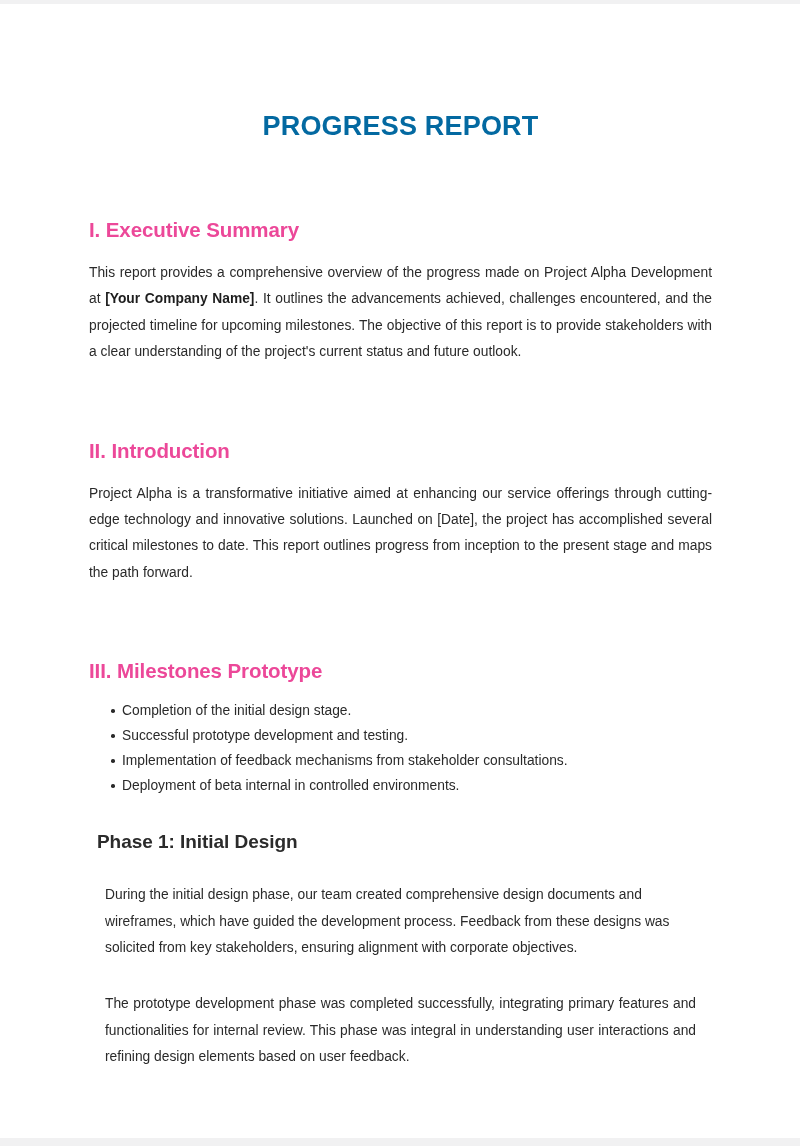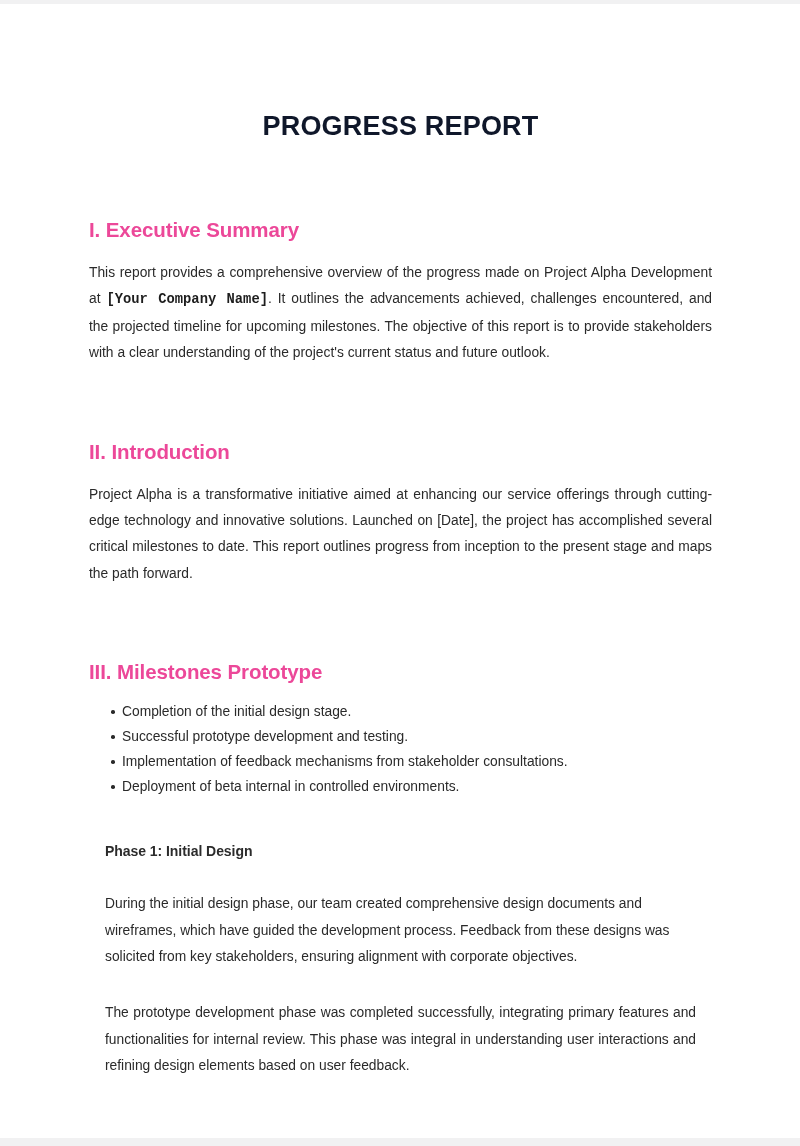--- a/index.html
+++ b/index.html
@@ -48,21 +48,21 @@
     position: absolute;
     left: 89px;
     top: 0;
     width: 623px;
   }
 
   
   .doc-title {
     font-size: 27px;
     font-weight: bold;
-    color: #0f172a;
+    color: #0369a1;
     text-align: center;
     letter-spacing: 0.2px;
     margin: 0;
     padding-top: 105px;
     line-height: 34px;
     font-stretch: condensed;
   }
 
   
   .section-heading {
@@ -85,21 +85,20 @@
     text-justify: inter-word;
     line-height: 26.4px;
     margin: 0;
     padding-top: 17px;
     word-spacing: 0.1px;
   }
   .body-para b,
   .body-para strong {
     font-weight: bold;
     color: #1d1d1d;
-    font-family: Liberation Mono, monospace;
   }
 
   
   .milestone-list {
     margin: 0;
     padding: 14px 0 0 22px;
     list-style: none;
   }
   .milestone-list li {
     font-size: 13.8px;
@@ -114,24 +113,24 @@
     left: 0;
     top: 11px;
     width: 3.5px;
     height: 3.5px;
     border-radius: 50%;
     background: #2a2a2a;
   }
 
   
   .phase-heading {
-    font-size: 14px;
+    font-size: 19px;
     font-weight: bold;
     color: #2b2b2b;
-    margin: 16px;
+    margin: 8px;
     line-height: 20px;
     padding-top: 26px;
     letter-spacing: -0.05px;
   }
   .phase-para {
     font-size: 13.8px;
     color: #2a2a2a;
     line-height: 26.4px;
     margin: 16px;
     padding-top: 14px;

